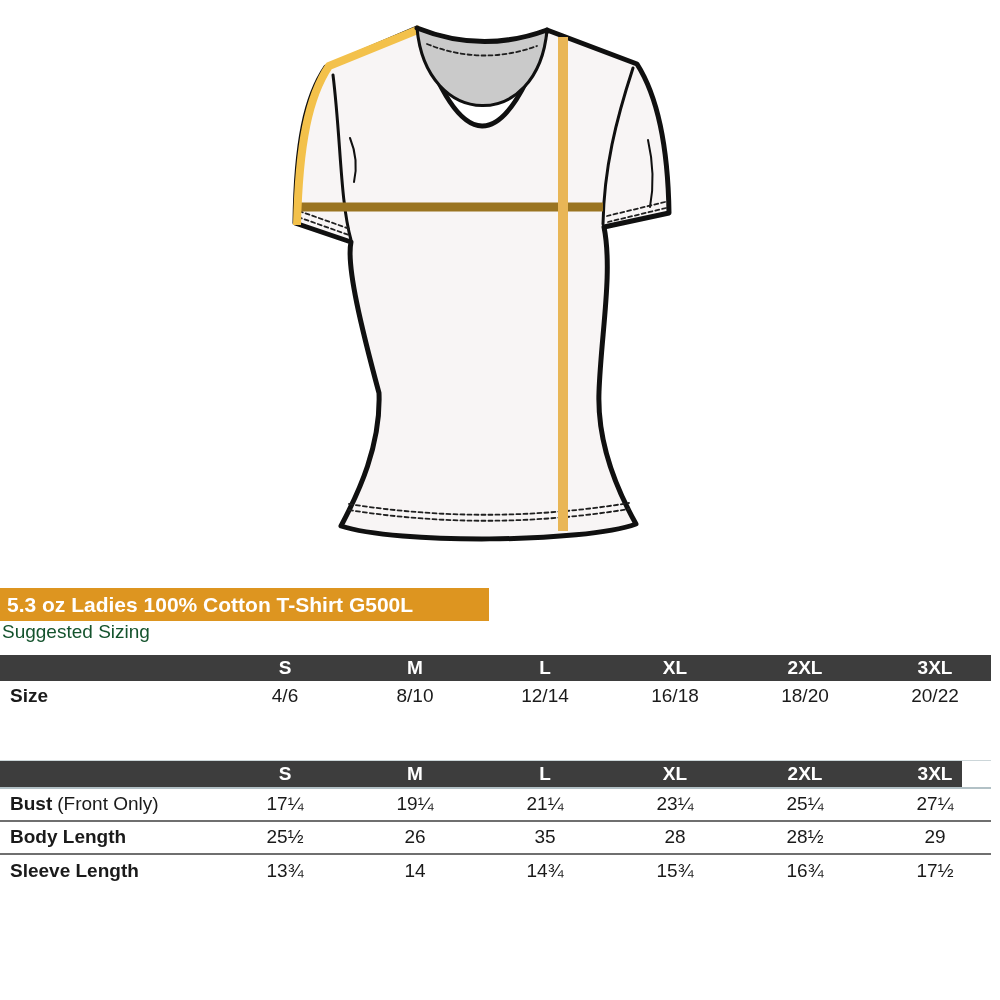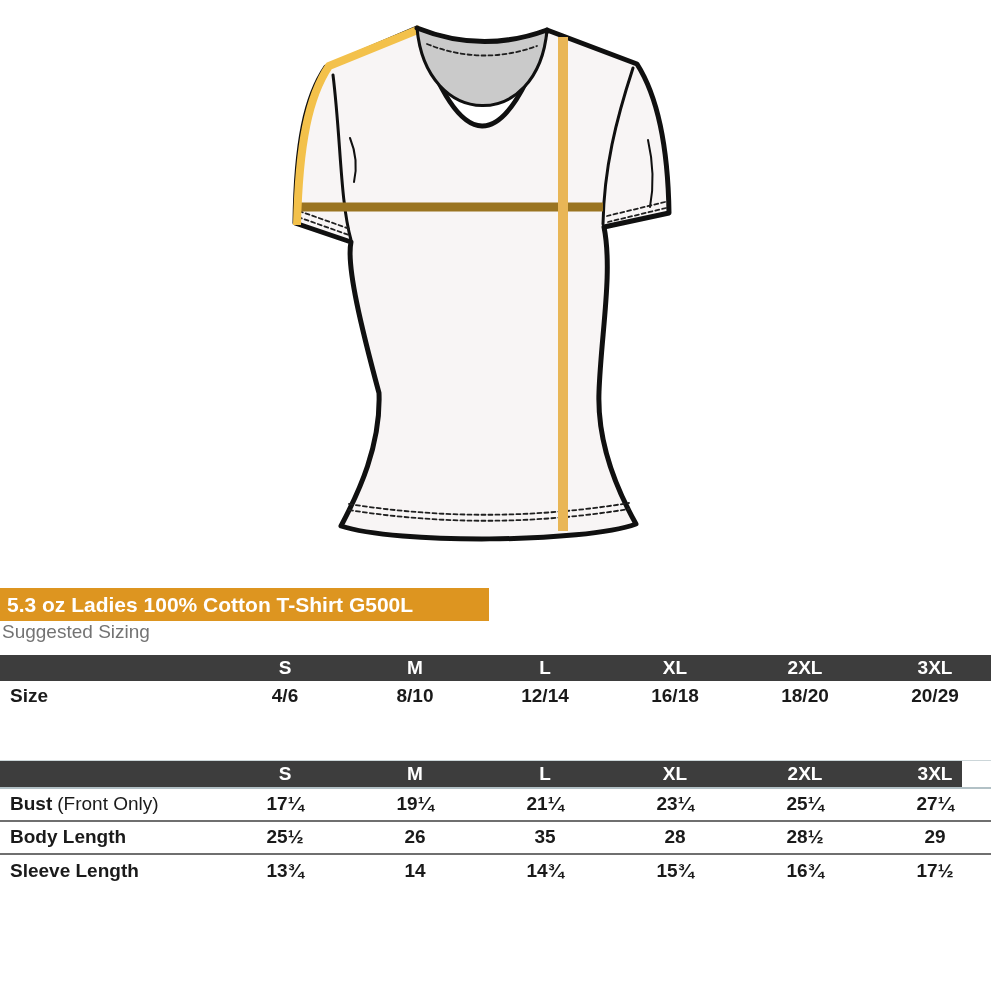--- a/index.html
+++ b/index.html
@@ -8,27 +8,27 @@
 
   .shirt-svg { position:absolute; top:0; left:0; }
   .outline { stroke:#101010; fill:none; }
   .stitch  { stroke:#1f1f1f; fill:none; stroke-width:1.8; stroke-dasharray:4 3; }
 
   .title-bar {
     position:absolute; top:588px; left:0; width:489px; height:33px;
     background:#DD9520; color:#ffffff; font-weight:bold; font-size:21px;
     line-height:33px; padding-left:7px; box-sizing:border-box; white-space:nowrap;
   }
-  .section-label { position:absolute; left:2px; font-size:19px; color:#737373; }
+  .section-label { position:absolute; left:2px; font-size:19px; color:#14532d; }
   .label-sug { top:621px; }
   .label-agm { top:734px; }
 
   table { position:absolute; left:0; width:1000px; border-collapse:collapse;
           table-layout:fixed; font-size:19px; color:#1a1a1a; }
-  th, td { padding:0; text-align:center; vertical-align:middle; font-weight:bold; }
+  th, td { padding:0; text-align:center; vertical-align:middle; font-weight:normal; }
   .t1 { top:655px; }
   .t2 { top:760px; }
   tr.hdr th { color:#ffffff; font-weight:bold; }
   .t1 tr.hdr { height:26px; background:#3D3D3D; }
   .t1 tr.size-row { height:30px; }
   .t2 tr.hdr { height:27px;
     background:linear-gradient(to right, #3D3D3D 0%, #3D3D3D 96.2%, #ffffff 96.2%);
     border-top:1px solid #ccd6d9; border-bottom:2px solid #b2c1c6; }
   .t2 tr.m-row { height:33px;padding-left:48px; }
   .t2 tr.m-row + tr.m-row { border-top:2px solid #6f6f6f; }
@@ -99,21 +99,21 @@
       <th>2XL</th>
       <th>3XL</th>
     </tr>
     <tr class="size-row">
       <td class="row-label">Size</td>
       <td>4/6</td>
       <td>8/10</td>
       <td>12/14</td>
       <td>16/18</td>
       <td>18/20</td>
-      <td>20/29</td>
+      <td>20/22</td>
     </tr>
   </tbody>
     </table>
 
 
   <table class="t2">
     <colgroup>
       <col style="width:22%">
         <col style="width:13%">
         <col style="width:13%">

